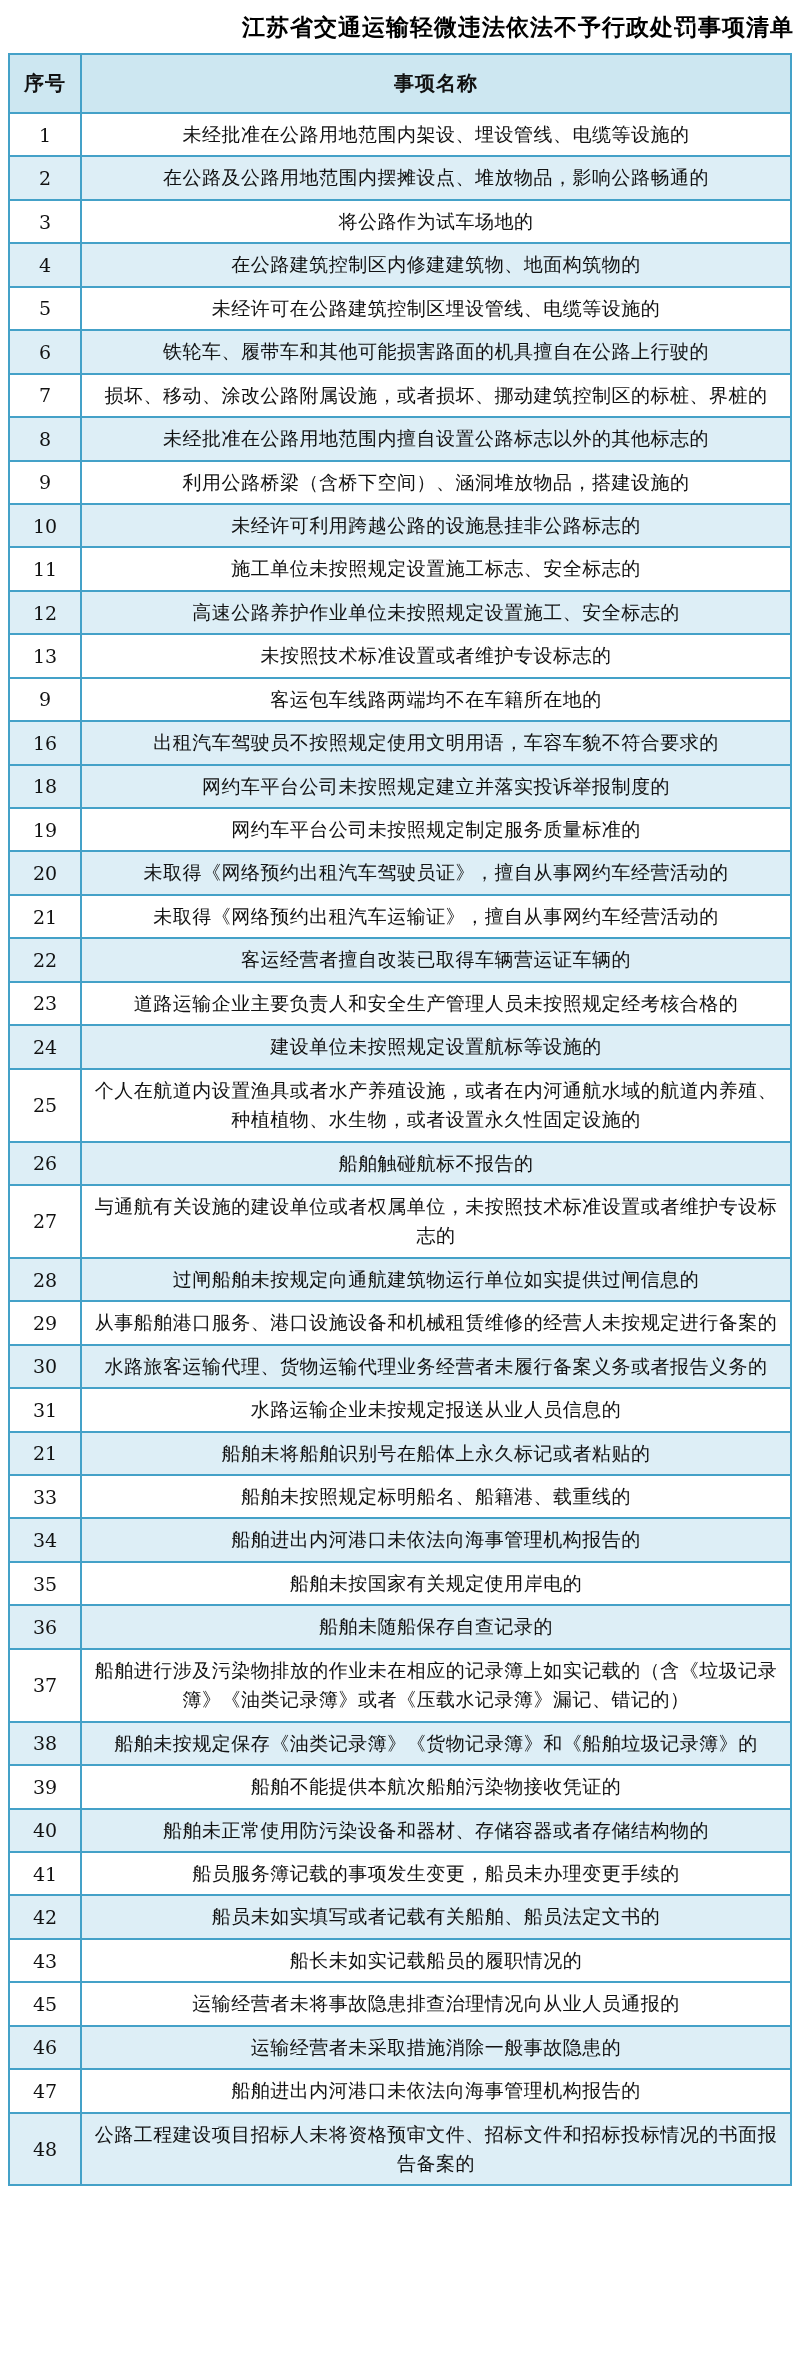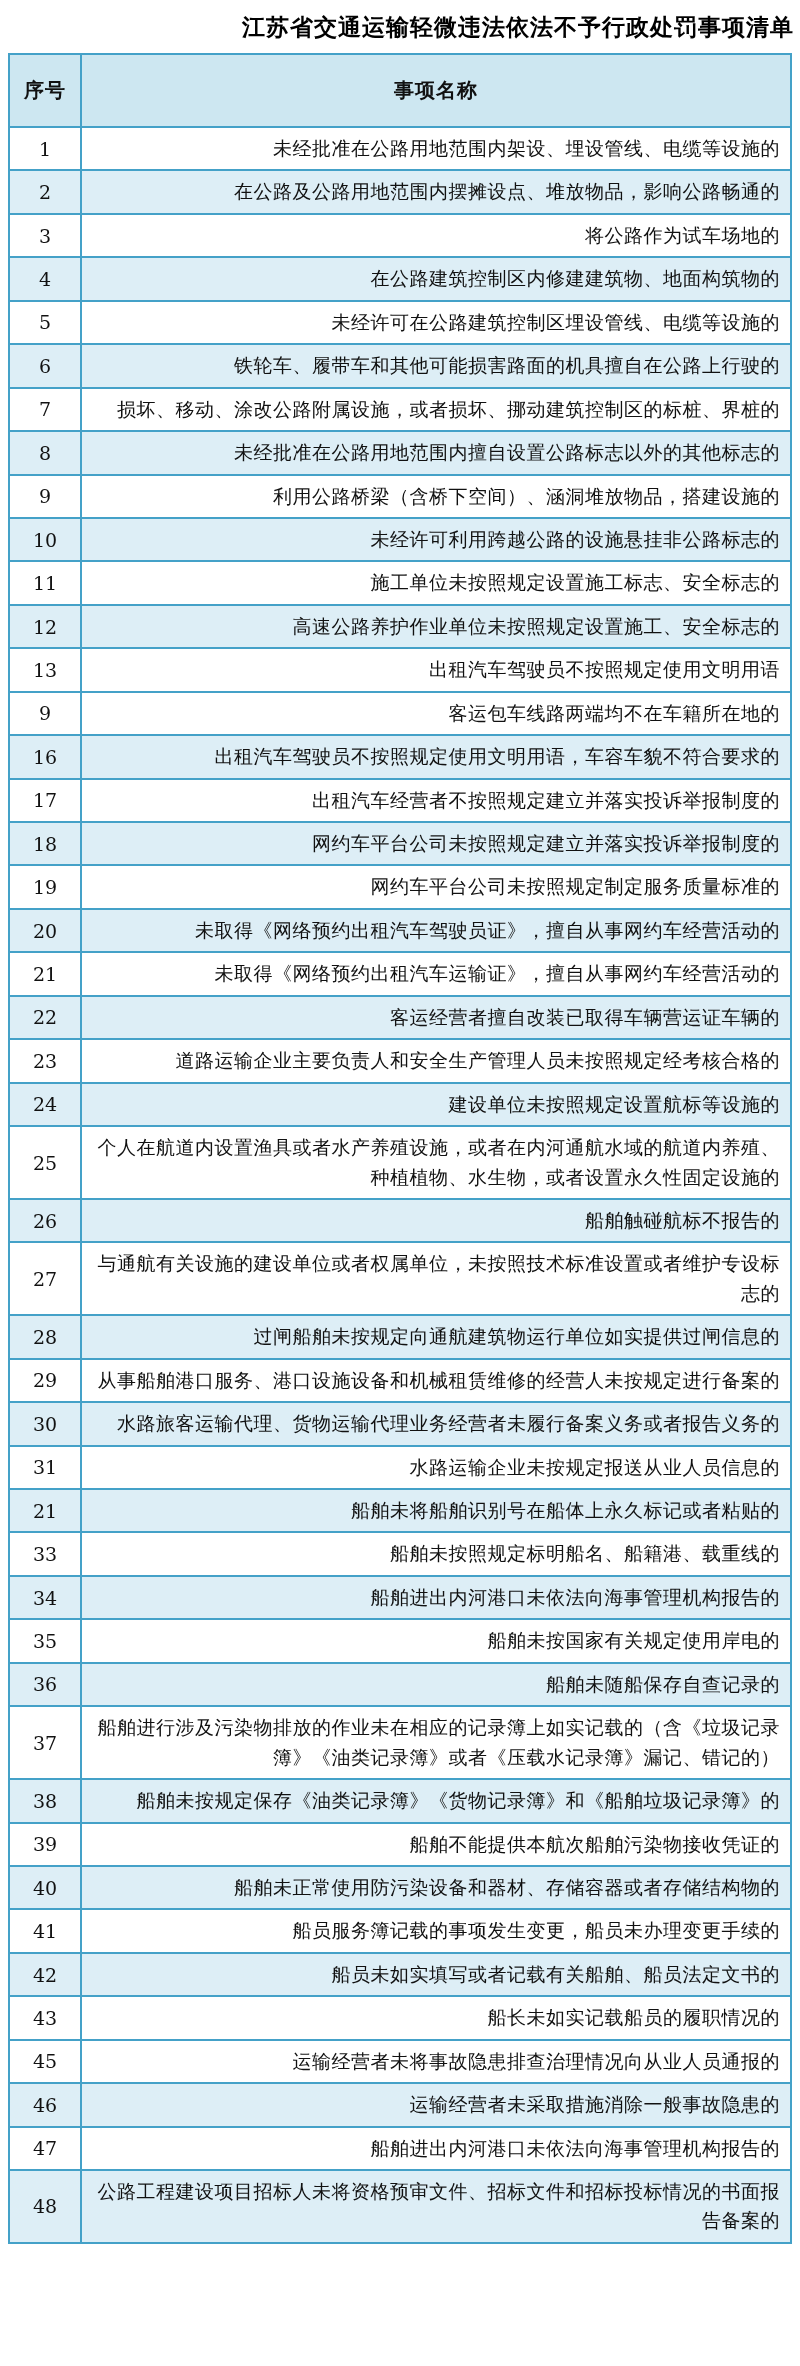--- a/index.html
+++ b/index.html
@@ -33,31 +33,31 @@
   .list-table td{
     border:2px solid var(--border);
     vertical-align:middle;
   }
   .list-table th{
     background:var(--header-bg);
     font-family:"Liberation Sans", sans-serif;
     font-weight:bold;
     font-size:20px;
     color:#111;
-    padding:22px 4px;
+    padding:15px 4px;
     letter-spacing:1px;
   }
   td.cell-no{
     text-align:center;
     font-size:19px;
     padding:6px 2px;
     color:#111;
   }
   td.cell-name{
-    text-align:right;
+    text-align:center;
     font-size:19px;
     line-height:1.55;
     padding:6px 10px;
     letter-spacing:0.5px;
     color:#111;
   }
   tr.alt{background:var(--alt-bg);}
   col.c-no{width:72px;}
 </style>
 </head>
@@ -120,33 +120,29 @@
       <tr>
     <td class="cell-no">11</td>
     <td class="cell-name">施工单位未按照规定设置施工标志、安全标志的</td>
   </tr>
       <tr class="alt">
     <td class="cell-no">12</td>
     <td class="cell-name">高速公路养护作业单位未按照规定设置施工、安全标志的</td>
   </tr>
       <tr>
     <td class="cell-no">13</td>
-    <td class="cell-name">出租汽车驾驶员不按照规定使用文明用语</td>
+    <td class="cell-name">未按照技术标准设置或者维护专设标志的</td>
   </tr>
       <tr>
     <td class="cell-no">9</td>
     <td class="cell-name">客运包车线路两端均不在车籍所在地的</td>
   </tr>
       <tr class="alt">
     <td class="cell-no">16</td>
     <td class="cell-name">出租汽车驾驶员不按照规定使用文明用语，车容车貌不符合要求的</td>
-  </tr>
-      <tr>
-    <td class="cell-no">17</td>
-    <td class="cell-name">出租汽车经营者不按照规定建立并落实投诉举报制度的</td>
   </tr>
       <tr class="alt">
     <td class="cell-no">18</td>
     <td class="cell-name">网约车平台公司未按照规定建立并落实投诉举报制度的</td>
   </tr>
       <tr>
     <td class="cell-no">19</td>
     <td class="cell-name">网约车平台公司未按照规定制定服务质量标准的</td>
   </tr>
       <tr class="alt">

